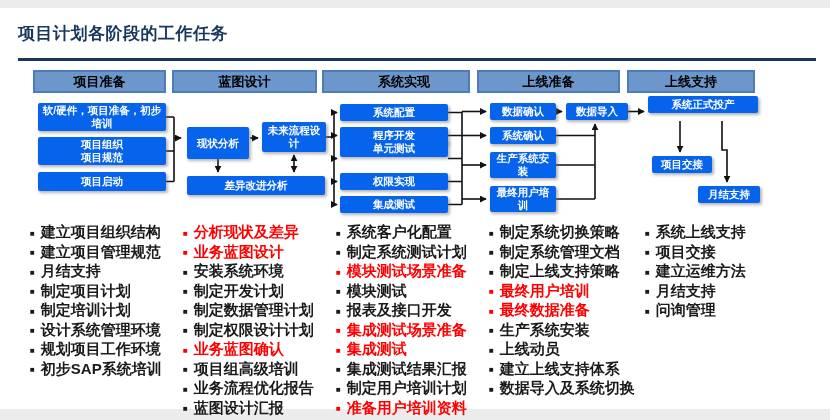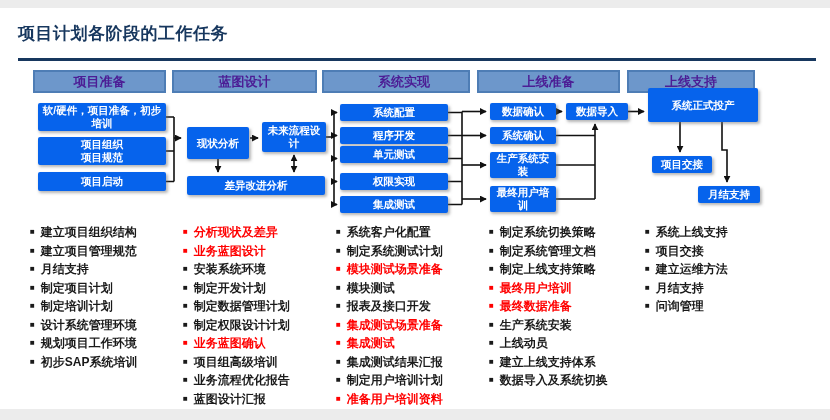--- a/index.html
+++ b/index.html
@@ -12,40 +12,40 @@
   .edge-strip.bottom{top:409px;height:11px;}
   .page-title{
     position:absolute;left:18px;top:22px;margin:0;
     font-size:17px;font-weight:bold;color:#17375E;letter-spacing:.5px;
   }
   .title-rule{position:absolute;left:18px;top:58px;width:798px;height:3px;background:#17375E;}
   .phase-header{
     position:absolute;top:70px;height:23px;box-sizing:border-box;
     background:#6D97CB;border:2px solid #4E7DB5;
     display:flex;align-items:center;justify-content:center;
-    font-size:13px;font-weight:bold;color:#4c1d95;
+    font-size:13px;font-weight:bold;color:#000000;
   }
   .ph1{left:33px;width:133px;} .ph2{left:172px;width:145px;}
   .ph3{left:322px;width:148px;padding-left:16px;} .ph4{left:477px;width:143px;}
   .ph5{left:627px;width:128px;}
   .connectors{position:absolute;left:0;top:0;z-index:1;pointer-events:none;}
   .fbox{
     position:absolute;z-index:2;box-sizing:border-box;
     background:#0663EC;color:#ffffff;border-radius:2px;
     box-shadow:1.5px 2px 3px rgba(110,110,110,.5);
     display:flex;align-items:center;justify-content:center;text-align:center;
     font-size:10.5px;font-weight:bold;line-height:1.2;padding:1px 2px;
   }
   .preline{white-space:pre-line;}
   .tasks{position:absolute;top:226px;list-style:none;margin:0;padding:0;z-index:2;}
   .tc1{left:30px;width:152px;} .tc2{left:183px;width:150px;}
   .tc3{left:336px;width:152px;} .tc4{left:489px;width:154px;}
   .tc5{left:645px;width:170px;}
   .task{
-    margin:0 0 6.5px 0;font-size:12px;line-height:11.5px;
+    margin:0 0 6.5px 0;font-size:15px;line-height:11.5px;
     font-weight:600;color:#1a1a1a;white-space:nowrap;
   }
   .task::before{content:"■";font-size:8px;margin-right:6px;vertical-align:1.5px;}
   .task.hl{color:#FF0000;}
 </style>
 </head>
 <body>
 
 <div class="stage">
   <div class="edge-strip top"></div>
@@ -103,31 +103,31 @@
   <div class="fbox preline" style="left:38px;top:137px;width:128px;height:28px;">项目组织
 项目规范</div>
   <div class="fbox" style="left:38px;top:172px;width:128px;height:19px;">项目启动</div>
 
   <div class="fbox" style="left:187px;top:127px;width:62px;height:32px;">现状分析</div>
   <div class="fbox" style="left:262px;top:122px;width:64px;height:30px;">未来流程设计</div>
   <div class="fbox" style="left:187px;top:176px;width:138px;height:19px;">差异改进分析</div>
 
   <div class="fbox" style="left:340px;top:104px;width:108px;height:17px;">系统配置</div>
   <div class="fbox" style="left:340px;top:127px;width:108px;height:17px;">程序开发</div>
-  <div class="fbox" style="left:340px;top:146px;width:108px;height:17px;">单元测试</div>
+  <div class="fbox" style="left:340px;top:140px;width:108px;height:17px;">单元测试</div>
   <div class="fbox" style="left:340px;top:173px;width:108px;height:17px;">权限实现</div>
   <div class="fbox" style="left:340px;top:196px;width:108px;height:17px;">集成测试</div>
 
   <div class="fbox" style="left:490px;top:103px;width:66px;height:17px;">数据确认</div>
   <div class="fbox" style="left:566px;top:103px;width:62px;height:17px;">数据导入</div>
   <div class="fbox" style="left:490px;top:127px;width:66px;height:17px;">系统确认</div>
   <div class="fbox" style="left:490px;top:152px;width:66px;height:26px;">生产系统安装</div>
   <div class="fbox" style="left:490px;top:186px;width:66px;height:26px;">最终用户培训</div>
 
-  <div class="fbox" style="left:648px;top:88px;width:110px;height:34px;">系统正式投产</div>
+  <div class="fbox" style="left:648px;top:96px;width:110px;height:17px;">系统正式投产</div>
   <div class="fbox" style="left:652px;top:156px;width:60px;height:17px;">项目交接</div>
   <div class="fbox" style="left:698px;top:186px;width:62px;height:17px;">月结支持</div>
 
   <ul class="tasks tc1">
     <li class="task">建立项目组织结构</li>
     <li class="task">建立项目管理规范</li>
     <li class="task">月结支持</li>
     <li class="task">制定项目计划</li>
     <li class="task">制定培训计划</li>
     <li class="task">设计系统管理环境</li>

